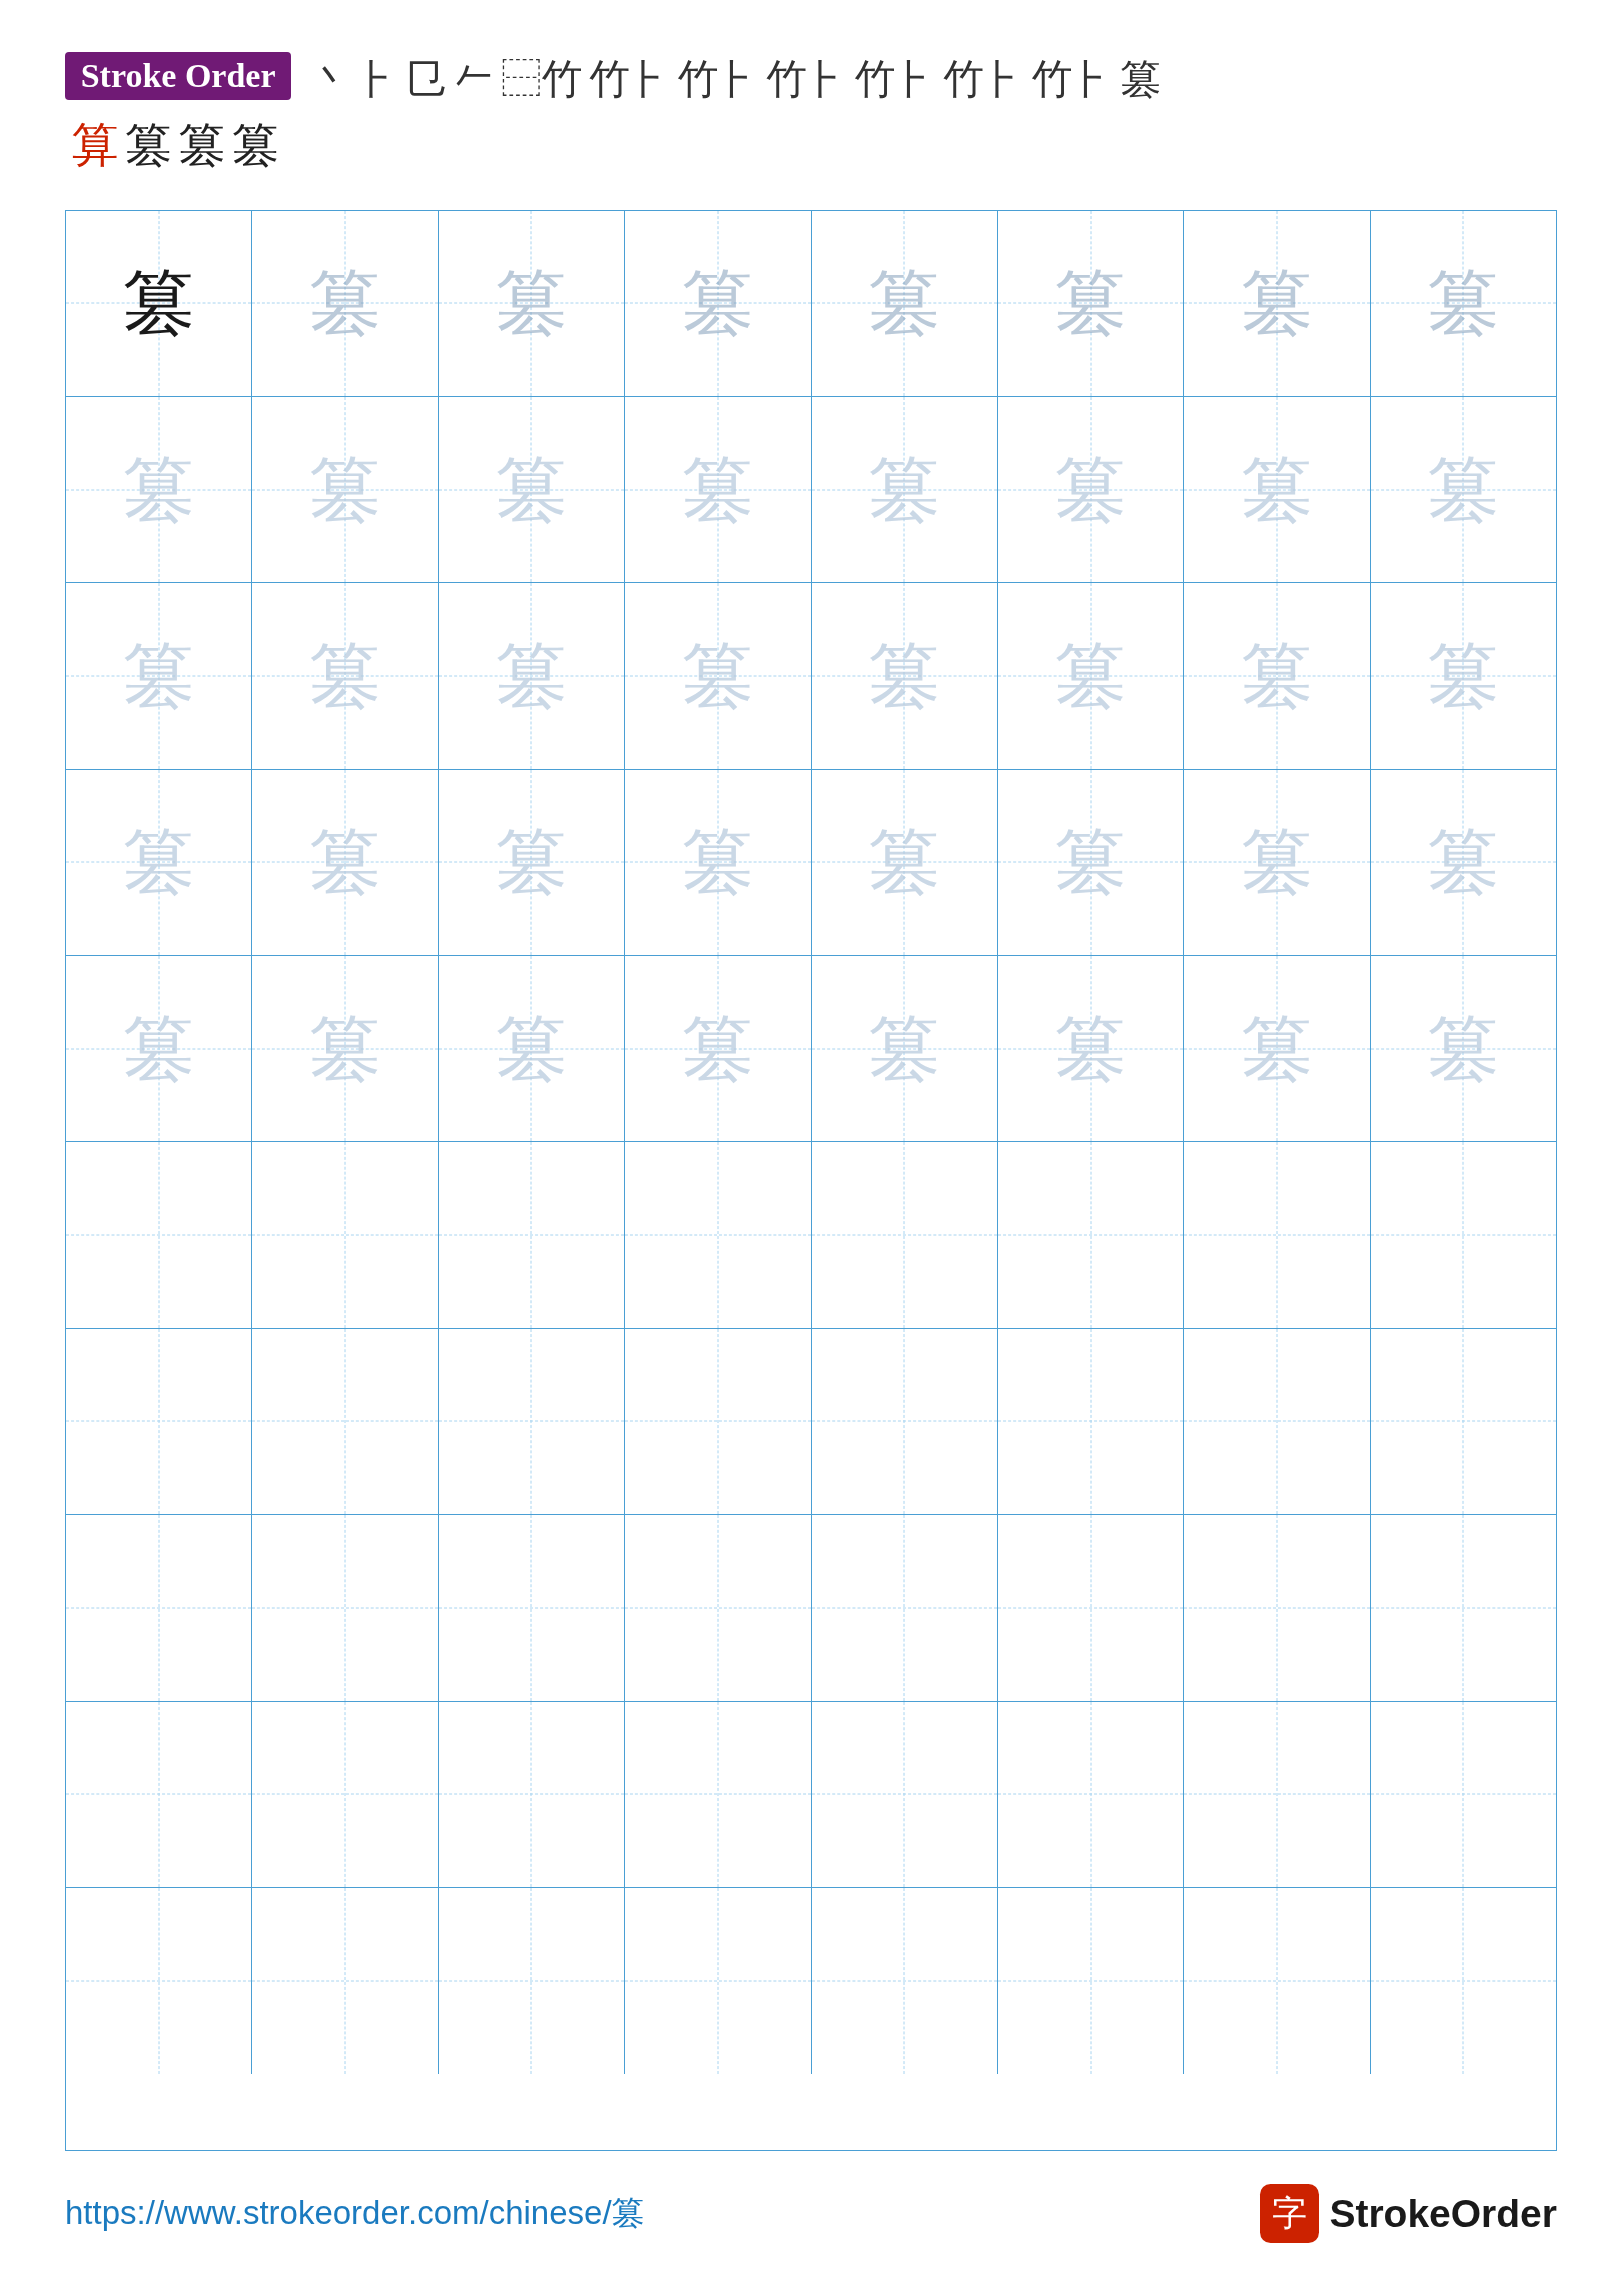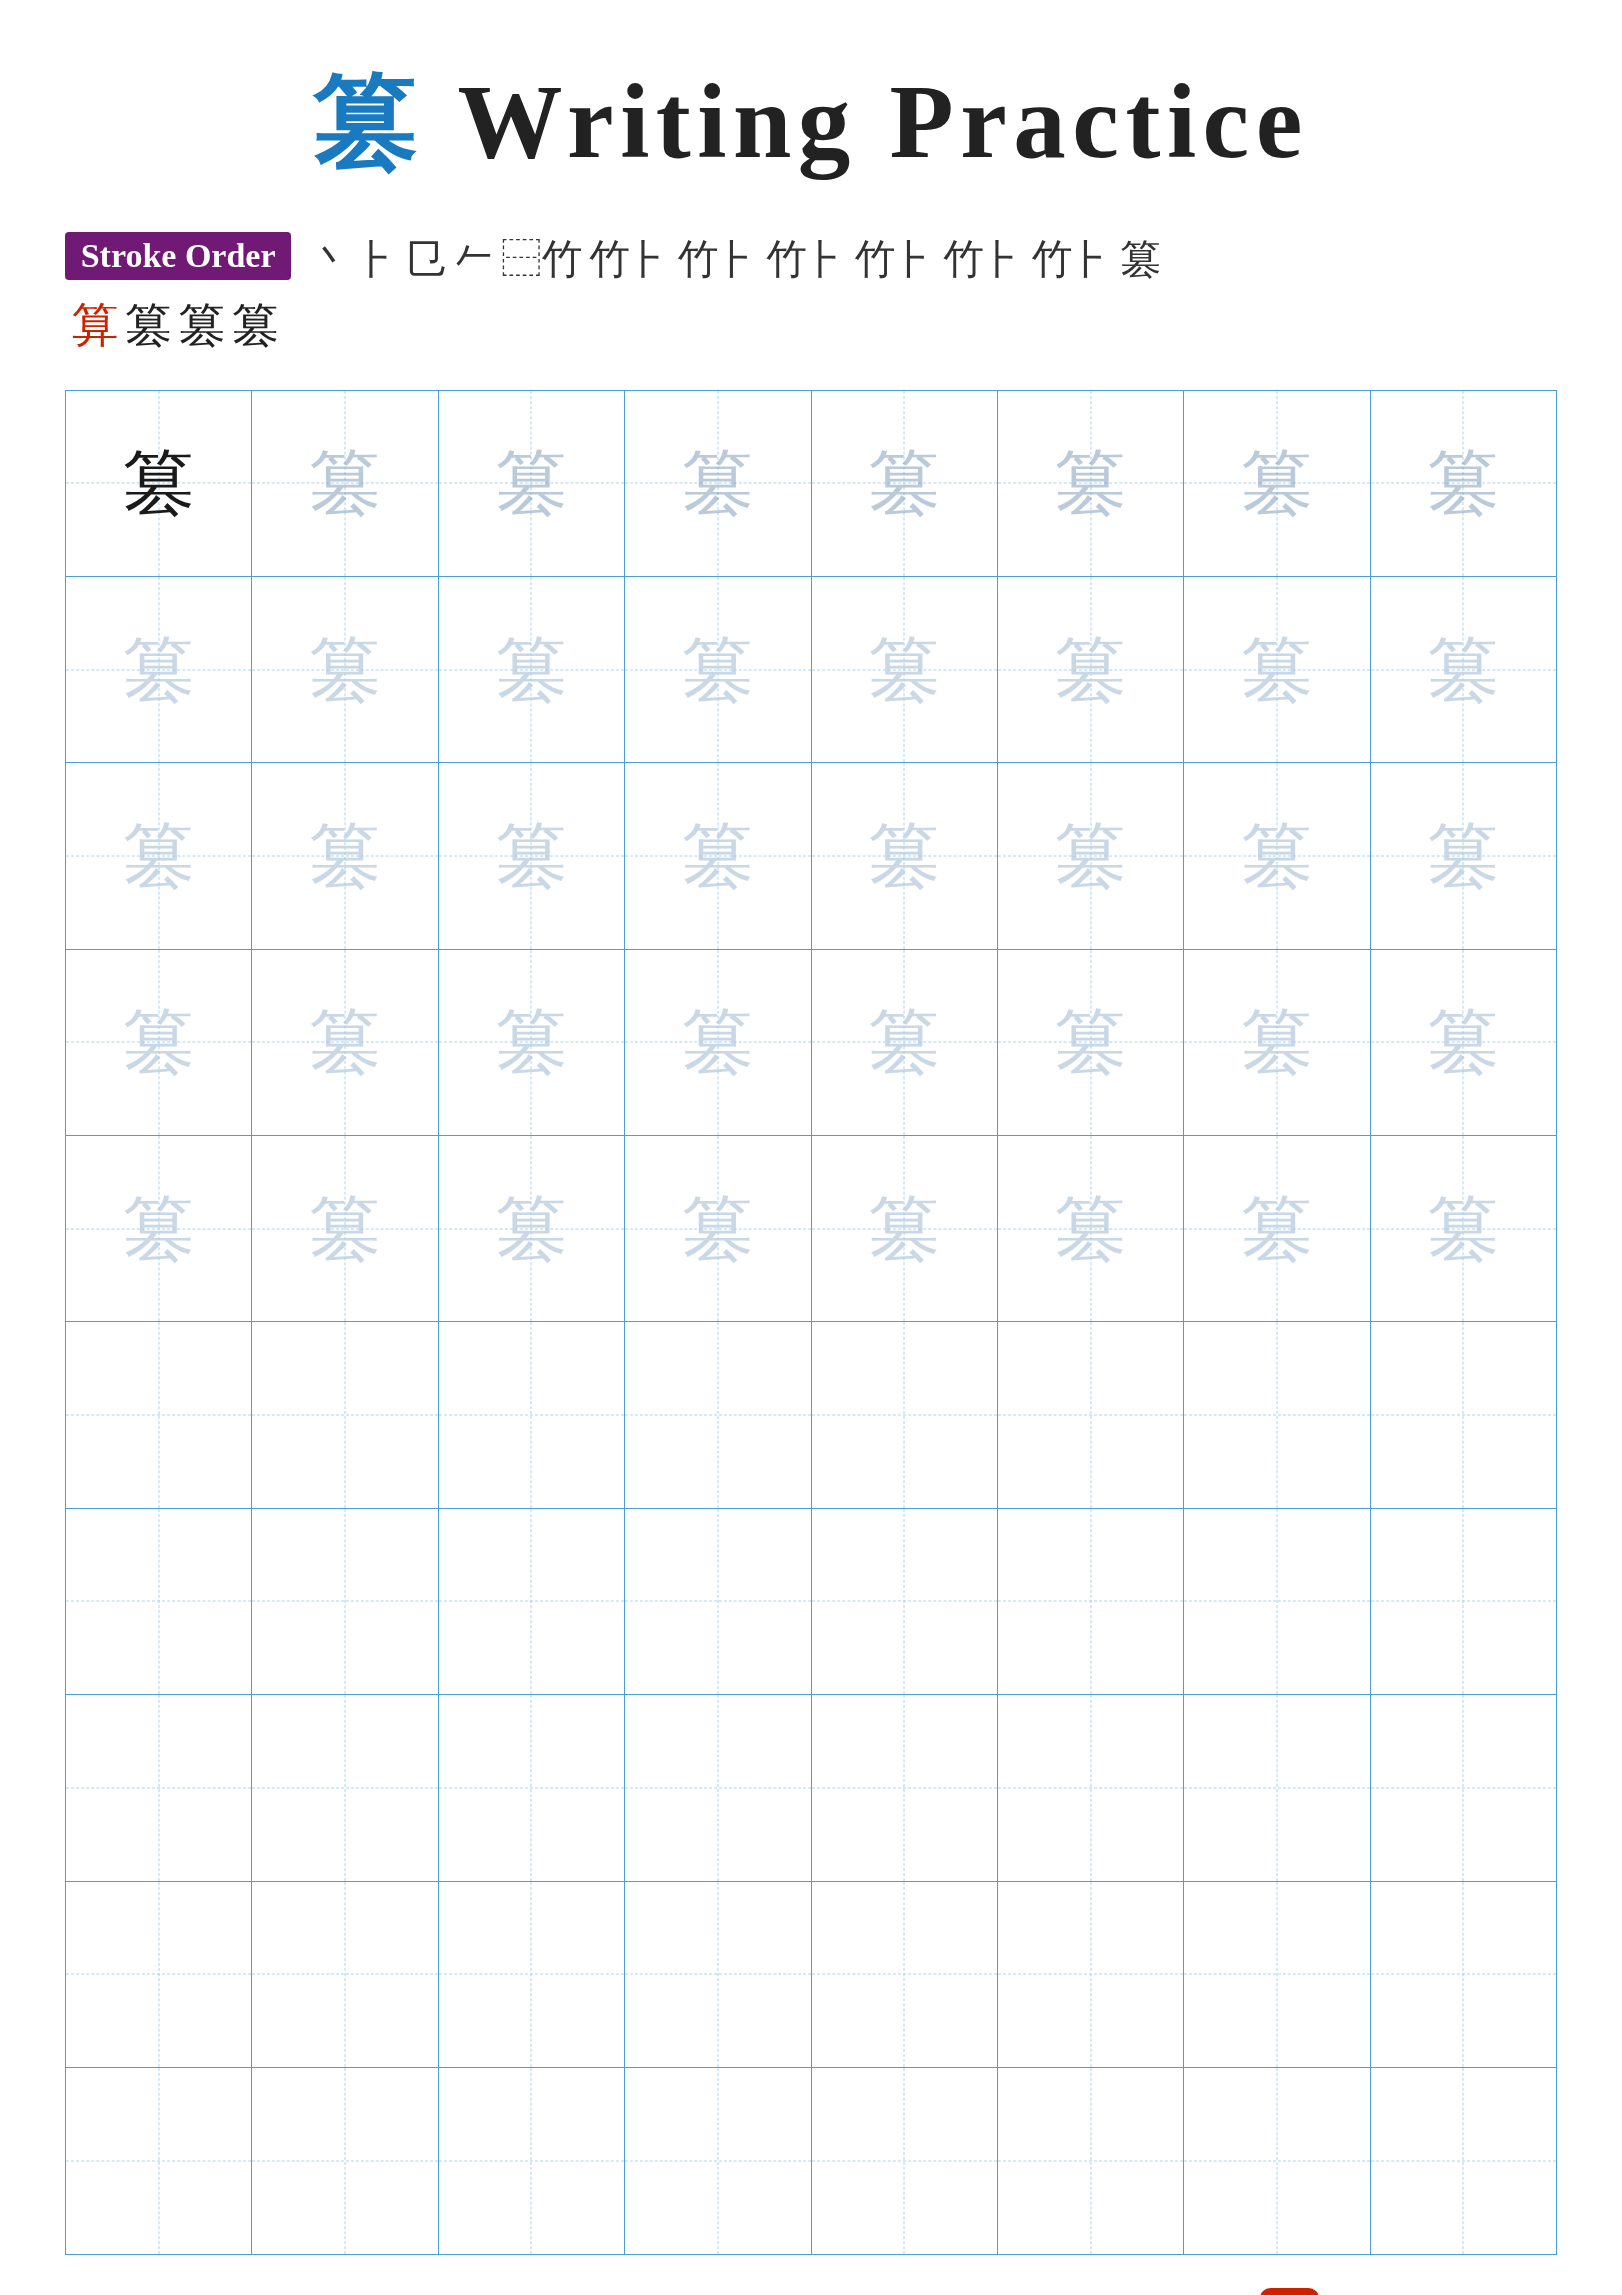--- a/index.html
+++ b/index.html
@@ -194,23 +194,20 @@
       font-weight: bold;
       color: #1a1a1a;
       font-family: sans-serif;
     }
   </style>
 </head>
 <body>
 
 <div class="page">
 
-  <h1 class="title">
-    <span class="title-char">篡</span><span> Writing Practice</span>
-  </h1>
 
   <div class="stroke-order-row">
     <span class="stroke-order-badge">Stroke Order</span>
     <div class="stroke-chars">
       <span class="stroke-char">丶</span>
       <span class="stroke-char">⺊</span>
       <span class="stroke-char">㔾</span>
       <span class="stroke-char">𠂉</span>
       <span class="stroke-char">⿱竹</span>
       <span class="stroke-char">竹⺊</span>

